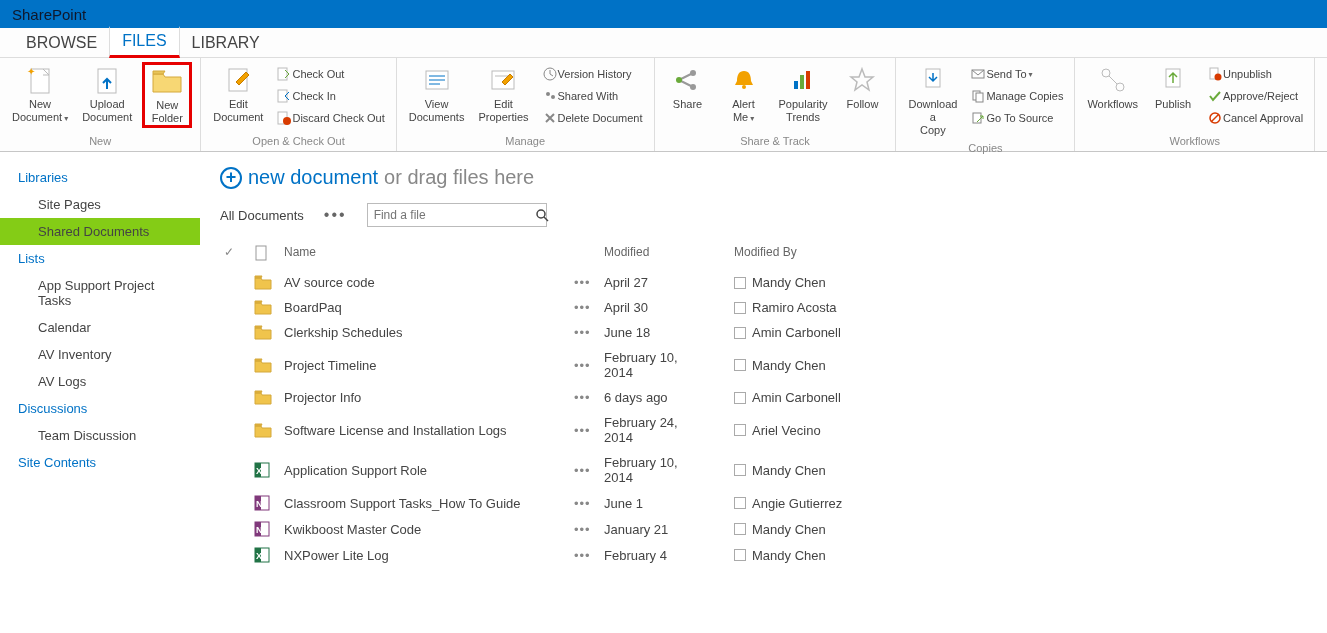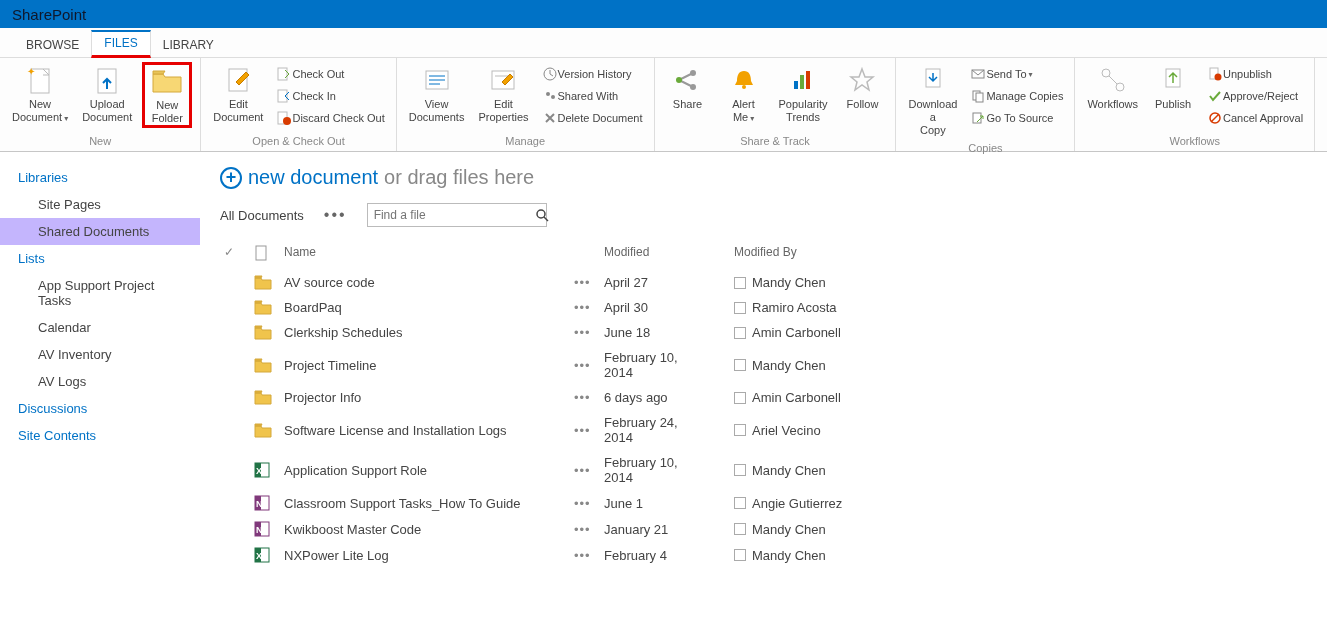--- a/index.html
+++ b/index.html
@@ -3,21 +3,21 @@
 <meta charset="utf-8">
 <style>
 * { box-sizing: border-box; margin: 0; padding: 0; }
 body { font-family: "Segoe UI", Tahoma, sans-serif; font-size: 13px; color: #444; background: #fff; width: 1327px; }
 
 
 .topbar { background: #0072c6; color: #0f172a; height: 28px; display: flex; align-items: center; padding: 0 12px; font-size: 15px; }
 
 
 .tabs-row { height: 30px; border-bottom: 1px solid #ddd; display: flex; align-items: flex-end; padding-left: 14px; background: #fdfdfd; }
-.tab { padding: 6px 12px 5px; font-size: 12px; color: #444; cursor: pointer; text-transform: uppercase; }
+.tab { padding: 6px 12px 5px; font-size: 16px; color: #444; cursor: pointer; text-transform: uppercase; }
 .tab.active { color: #0072c6; border-top: 2px solid #0072c6; border-left: 1px solid #ddd; border-right: 1px solid #ddd; background: #fff; margin-bottom: -1px; padding-top: 4px; }
 .highlight-box { border: 3px solid #e60000; }
 
 
 .ribbon { display: flex; height: 94px; border-bottom: 1px solid #c6c6c6; background: #fdfdfd; }
 .rgroup { border-right: 1px solid #ddd; padding: 4px 8px 2px; display: flex; flex-direction: column; position: relative; }
 .rgroup-content { flex: 1; display: flex; align-items: flex-start; gap: 6px; }
 .rgroup-label { text-align: center; font-size: 11px; color: #888; padding: 2px 0; }
 .rbtn-lg { display: flex; flex-direction: column; align-items: center; justify-content: flex-start; padding: 2px 4px; cursor: pointer; min-width: 50px; }
 .rbtn-lg .icon-lg { width: 32px; height: 32px; margin-bottom: 2px; display: flex; align-items: center; justify-content: center; }
@@ -25,21 +25,21 @@
 .rbtn-stack { display: flex; flex-direction: column; gap: 2px; padding-top: 2px; }
 .rbtn-sm { display: flex; align-items: center; gap: 0; font-size: 11px; color: #444; cursor: pointer; padding: 2px 3px; white-space: nowrap; }
 .rbtn-sm .icon-sm { width: 16px; height: 16px; display: flex; align-items: center; justify-content: center; }
 .dd-arrow { font-size: 8px; margin-left: 2px; color: #666; }
 
 
 .content { display: flex; }
 .sidebar { width: 200px; padding: 12px 0 12px 0; font-size: 13px; }
 .side-section { color: #0072c6; padding: 6px 18px; cursor: pointer; }
 .side-item { color: #444; padding: 6px 18px 6px 38px; cursor: pointer; }
-.side-item.selected { background: #c4b5fd; }
+.side-item.selected { background: #84cc16; }
 
 .main { flex: 1; padding: 14px 20px; }
 .new-doc-row { display: flex; align-items: center; font-size: 20px; margin-bottom: 14px; }
 .plus-circle { width: 22px; height: 22px; border: 2px solid #0072c6; border-radius: 50%; color: #0072c6; display: flex; align-items: center; justify-content: center; font-size: 18px; font-weight: bold; margin-right: 6px; }
 .new-doc-link { color: #0072c6; }
 .drag-hint { color: #888; margin-left: 6px; }
 
 .filter-row { display: flex; align-items: center; gap: 20px; margin-bottom: 12px; }
 .view-name { color: #404040; font-size: 13px; }
 .dots-menu { color: #666; font-size: 16px; letter-spacing: 2px; cursor: pointer; }
@@ -366,20 +366,21 @@
   <div class="sidebar">
     <div class="side-section">Libraries</div>
     <div class="side-item">Site Pages</div>
     <div class="side-item selected">Shared Documents</div>
     <div class="side-section">Lists</div>
     <div class="side-item">App Support Project Tasks</div>
     <div class="side-item">Calendar</div>
     <div class="side-item">AV Inventory</div>
     <div class="side-item">AV Logs</div>
     <div class="side-section">Discussions</div>
+    <div class="side-item">Team Discussion</div>
     <div class="side-section">Site Contents</div>
   </div>
 
   <div class="main">
     <div class="new-doc-row">
       <div class="plus-circle">+</div>
       <span class="new-doc-link">new document</span>
       <span class="drag-hint">or drag files here</span>
     </div>
 

